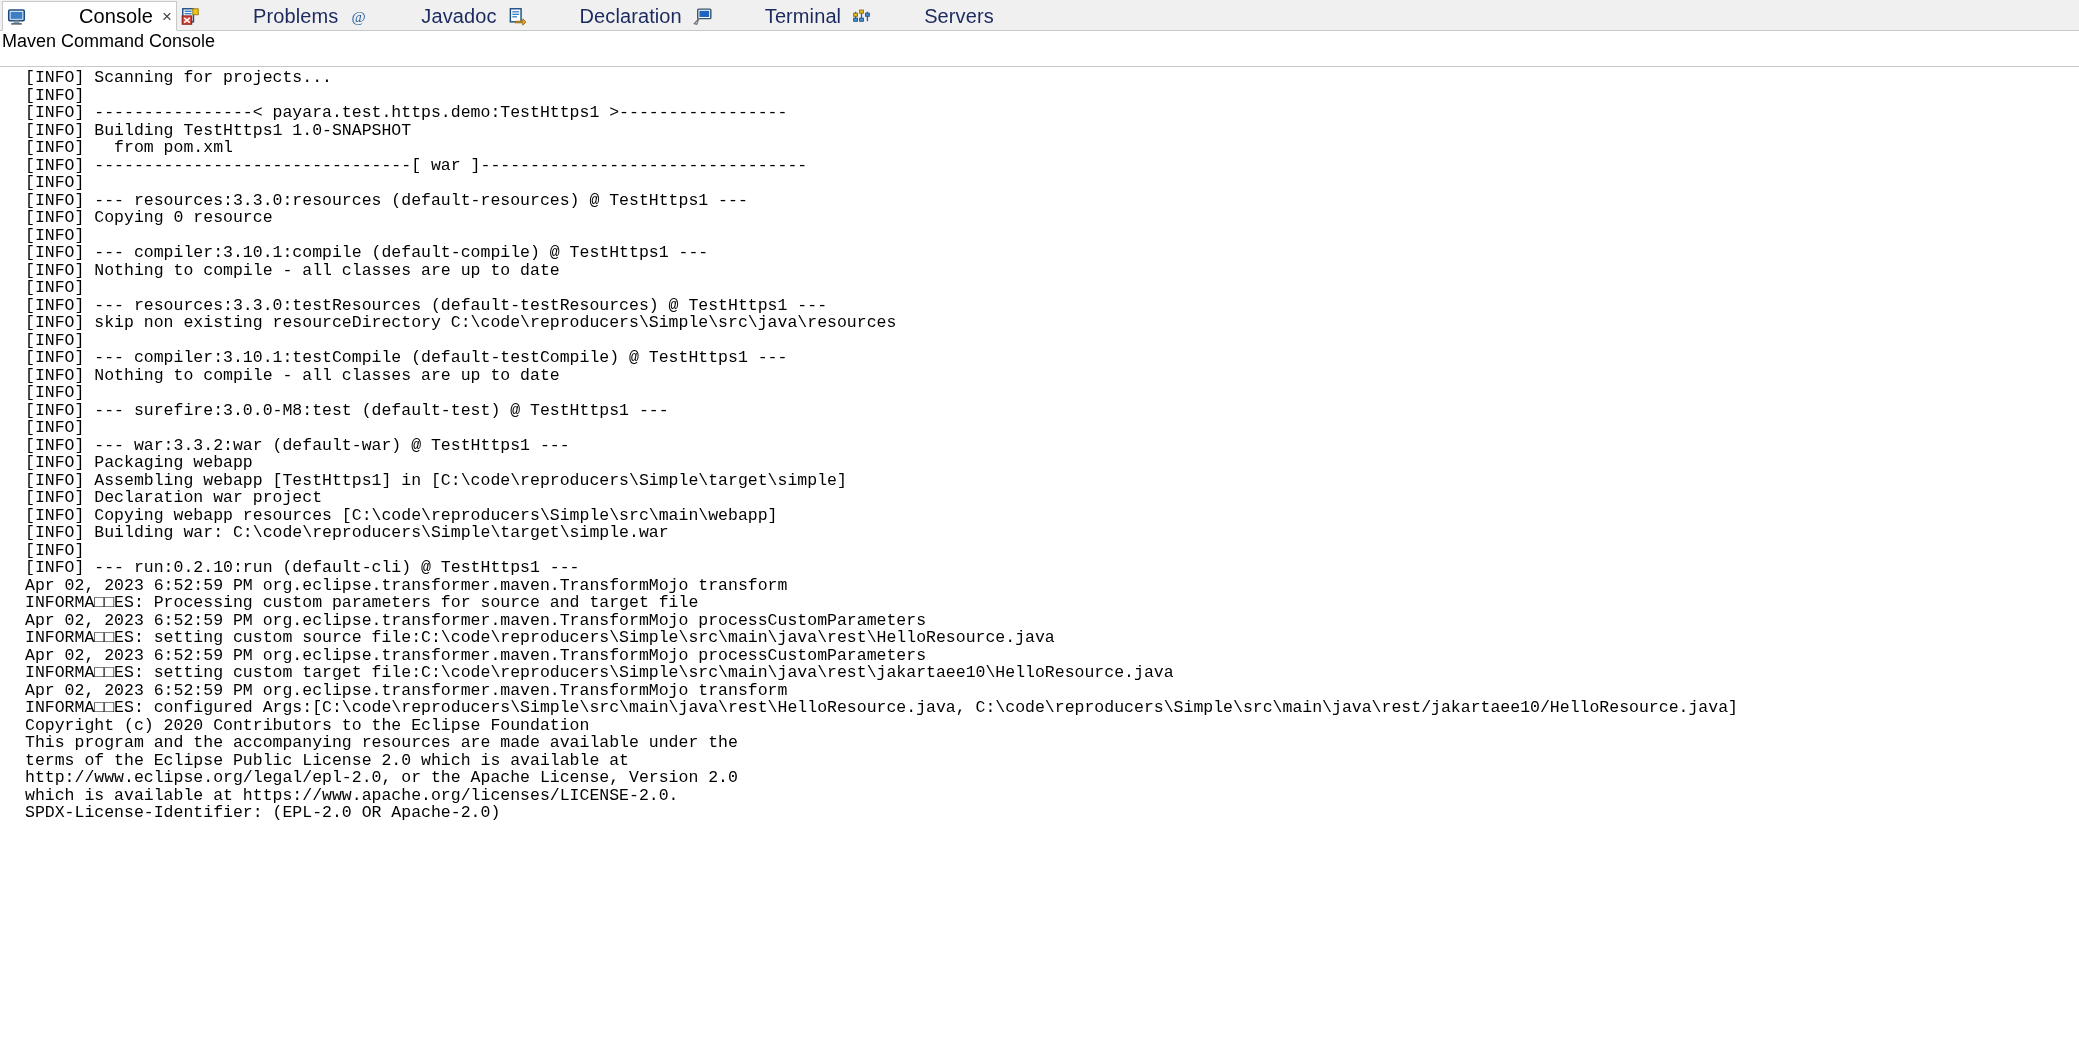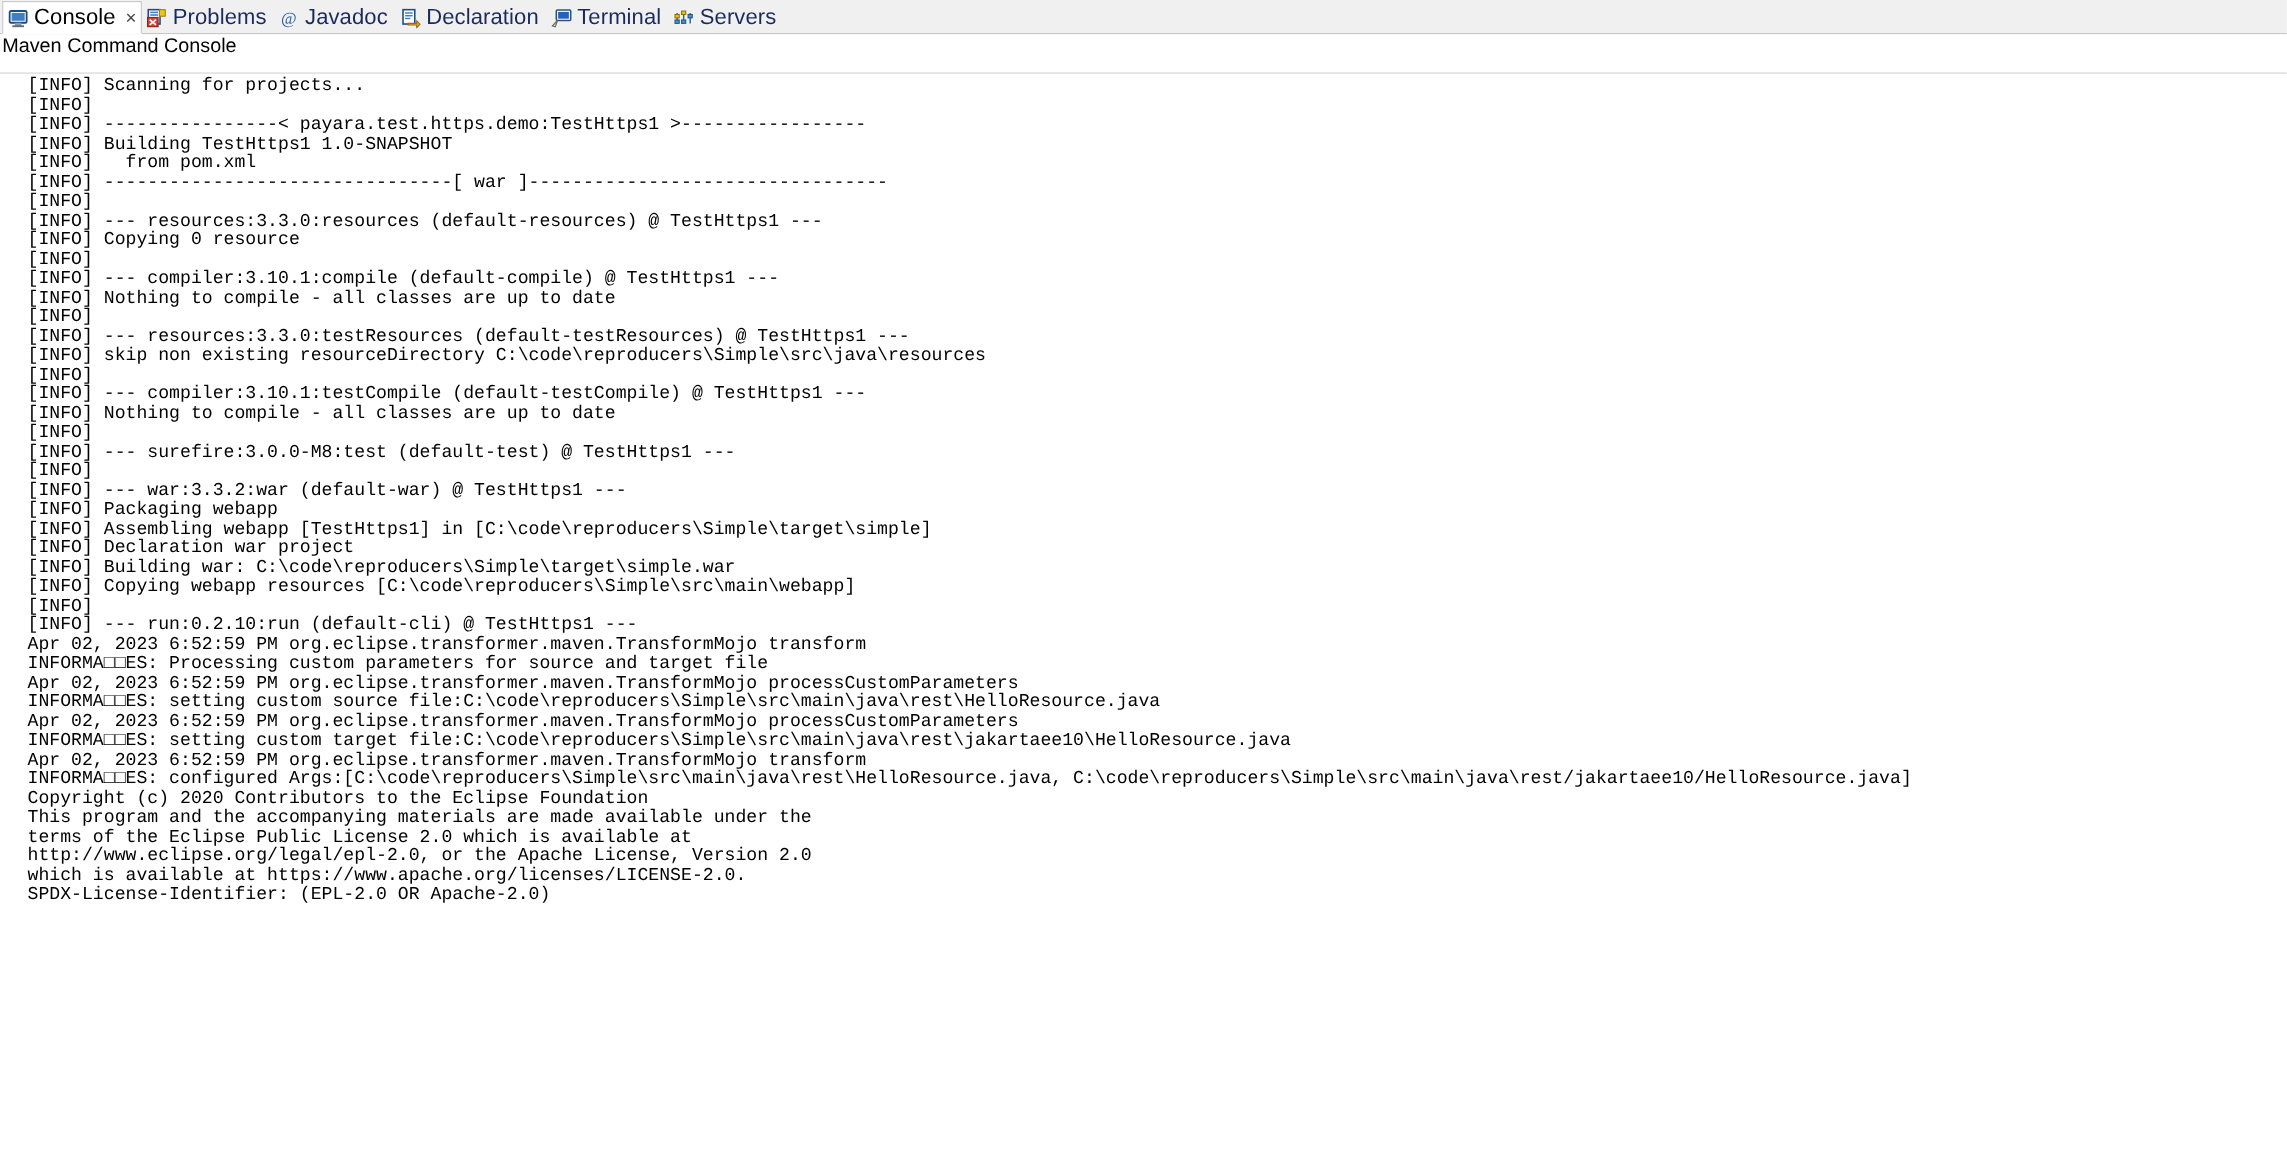--- a/index.html
+++ b/index.html
@@ -57,21 +57,21 @@
     padding-right: 4px;
   }
   .tab-icon {
     width: 19px;
     height: 19px;
     margin-right: 5px;
     flex: 0 0 19px;
     display: inline-block;
     position: relative;
   }
-  .tab-label { letter-spacing: 0.1px; }
+  .tab-label { letter-spacing: 0.1px; margin-left: 48px; }
   .tab-close {
     margin-left: 9px;
     font-size: 17px;
     color: #444444;
     line-height: 1;
     font-family: "Liberation Sans", sans-serif;
   }
 
   
   #consoleTitle {
@@ -188,31 +188,31 @@
     <div class="line">[INFO] </div>
     <div class="line">[INFO] --- compiler:3.10.1:testCompile (default-testCompile) @ TestHttps1 ---</div>
     <div class="line">[INFO] Nothing to compile - all classes are up to date</div>
     <div class="line">[INFO] </div>
     <div class="line">[INFO] --- surefire:3.0.0-M8:test (default-test) @ TestHttps1 ---</div>
     <div class="line">[INFO] </div>
     <div class="line">[INFO] --- war:3.3.2:war (default-war) @ TestHttps1 ---</div>
     <div class="line">[INFO] Packaging webapp</div>
     <div class="line">[INFO] Assembling webapp [TestHttps1] in [C:\code\reproducers\Simple\target\simple]</div>
     <div class="line">[INFO] Declaration war project</div>
+    <div class="line">[INFO] Copying webapp resources [C:\code\reproducers\Simple\src\main\webapp]</div>
     <div class="line">[INFO] Building war: C:\code\reproducers\Simple\target\simple.war</div>
-    <div class="line">[INFO] Copying webapp resources [C:\code\reproducers\Simple\src\main\webapp]</div>
     <div class="line">[INFO] </div>
     <div class="line">[INFO] --- run:0.2.10:run (default-cli) @ TestHttps1 ---</div>
     <div class="line">Apr 02, 2023 6:52:59 PM org.eclipse.transformer.maven.TransformMojo transform</div>
     <div class="line">INFORMA□□ES: Processing custom parameters for source and target file</div>
     <div class="line">Apr 02, 2023 6:52:59 PM org.eclipse.transformer.maven.TransformMojo processCustomParameters</div>
     <div class="line">INFORMA□□ES: setting custom source file:C:\code\reproducers\Simple\src\main\java\rest\HelloResource.java</div>
     <div class="line">Apr 02, 2023 6:52:59 PM org.eclipse.transformer.maven.TransformMojo processCustomParameters</div>
     <div class="line">INFORMA□□ES: setting custom target file:C:\code\reproducers\Simple\src\main\java\rest\jakartaee10\HelloResource.java</div>
     <div class="line">Apr 02, 2023 6:52:59 PM org.eclipse.transformer.maven.TransformMojo transform</div>
     <div class="line">INFORMA□□ES: configured Args:[C:\code\reproducers\Simple\src\main\java\rest\HelloResource.java, C:\code\reproducers\Simple\src\main\java\rest/jakartaee10/HelloResource.java]</div>
     <div class="line">Copyright (c) 2020 Contributors to the Eclipse Foundation</div>
-    <div class="line">This program and the accompanying materials are made available under the</div>
+    <div class="line">This program and the accompanying resources are made available under the</div>
     <div class="line">terms of the Eclipse Public License 2.0 which is available at</div>
     <div class="line">http://www.eclipse.org/legal/epl-2.0, or the Apache License, Version 2.0</div>
     <div class="line">which is available at https://www.apache.org/licenses/LICENSE-2.0.</div>
     <div class="line">SPDX-License-Identifier: (EPL-2.0 OR Apache-2.0)</div>
   </div>
 
 </body></html>

